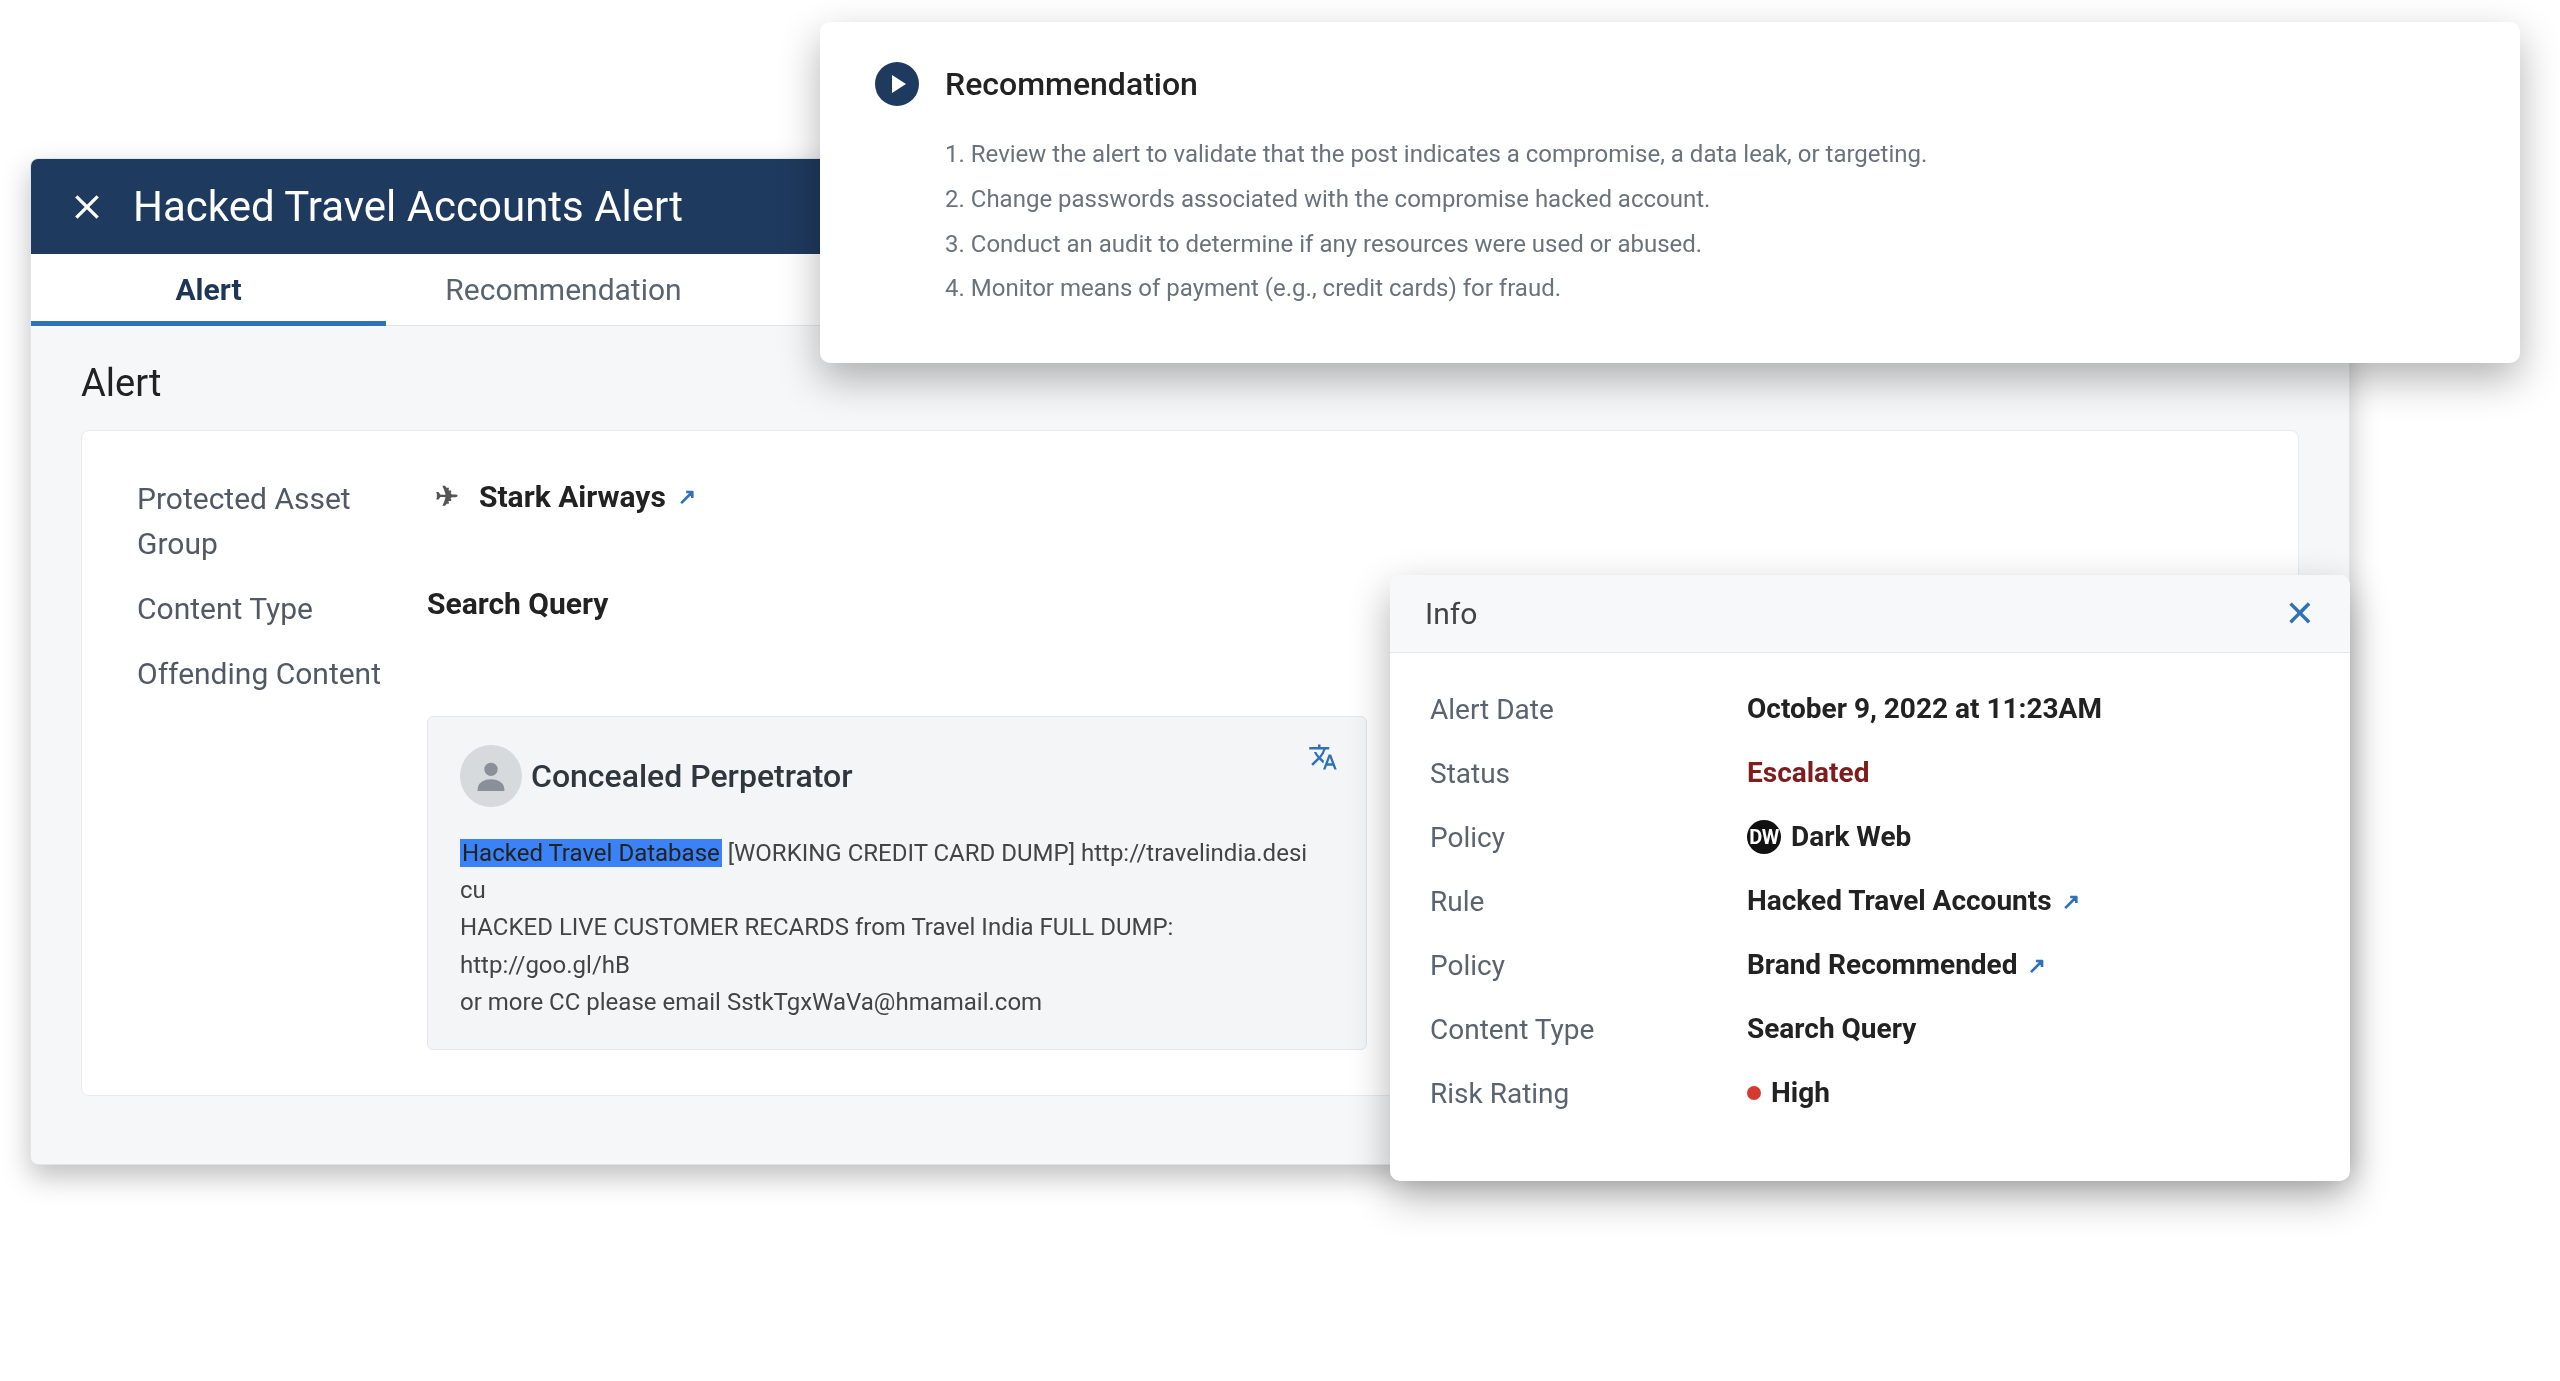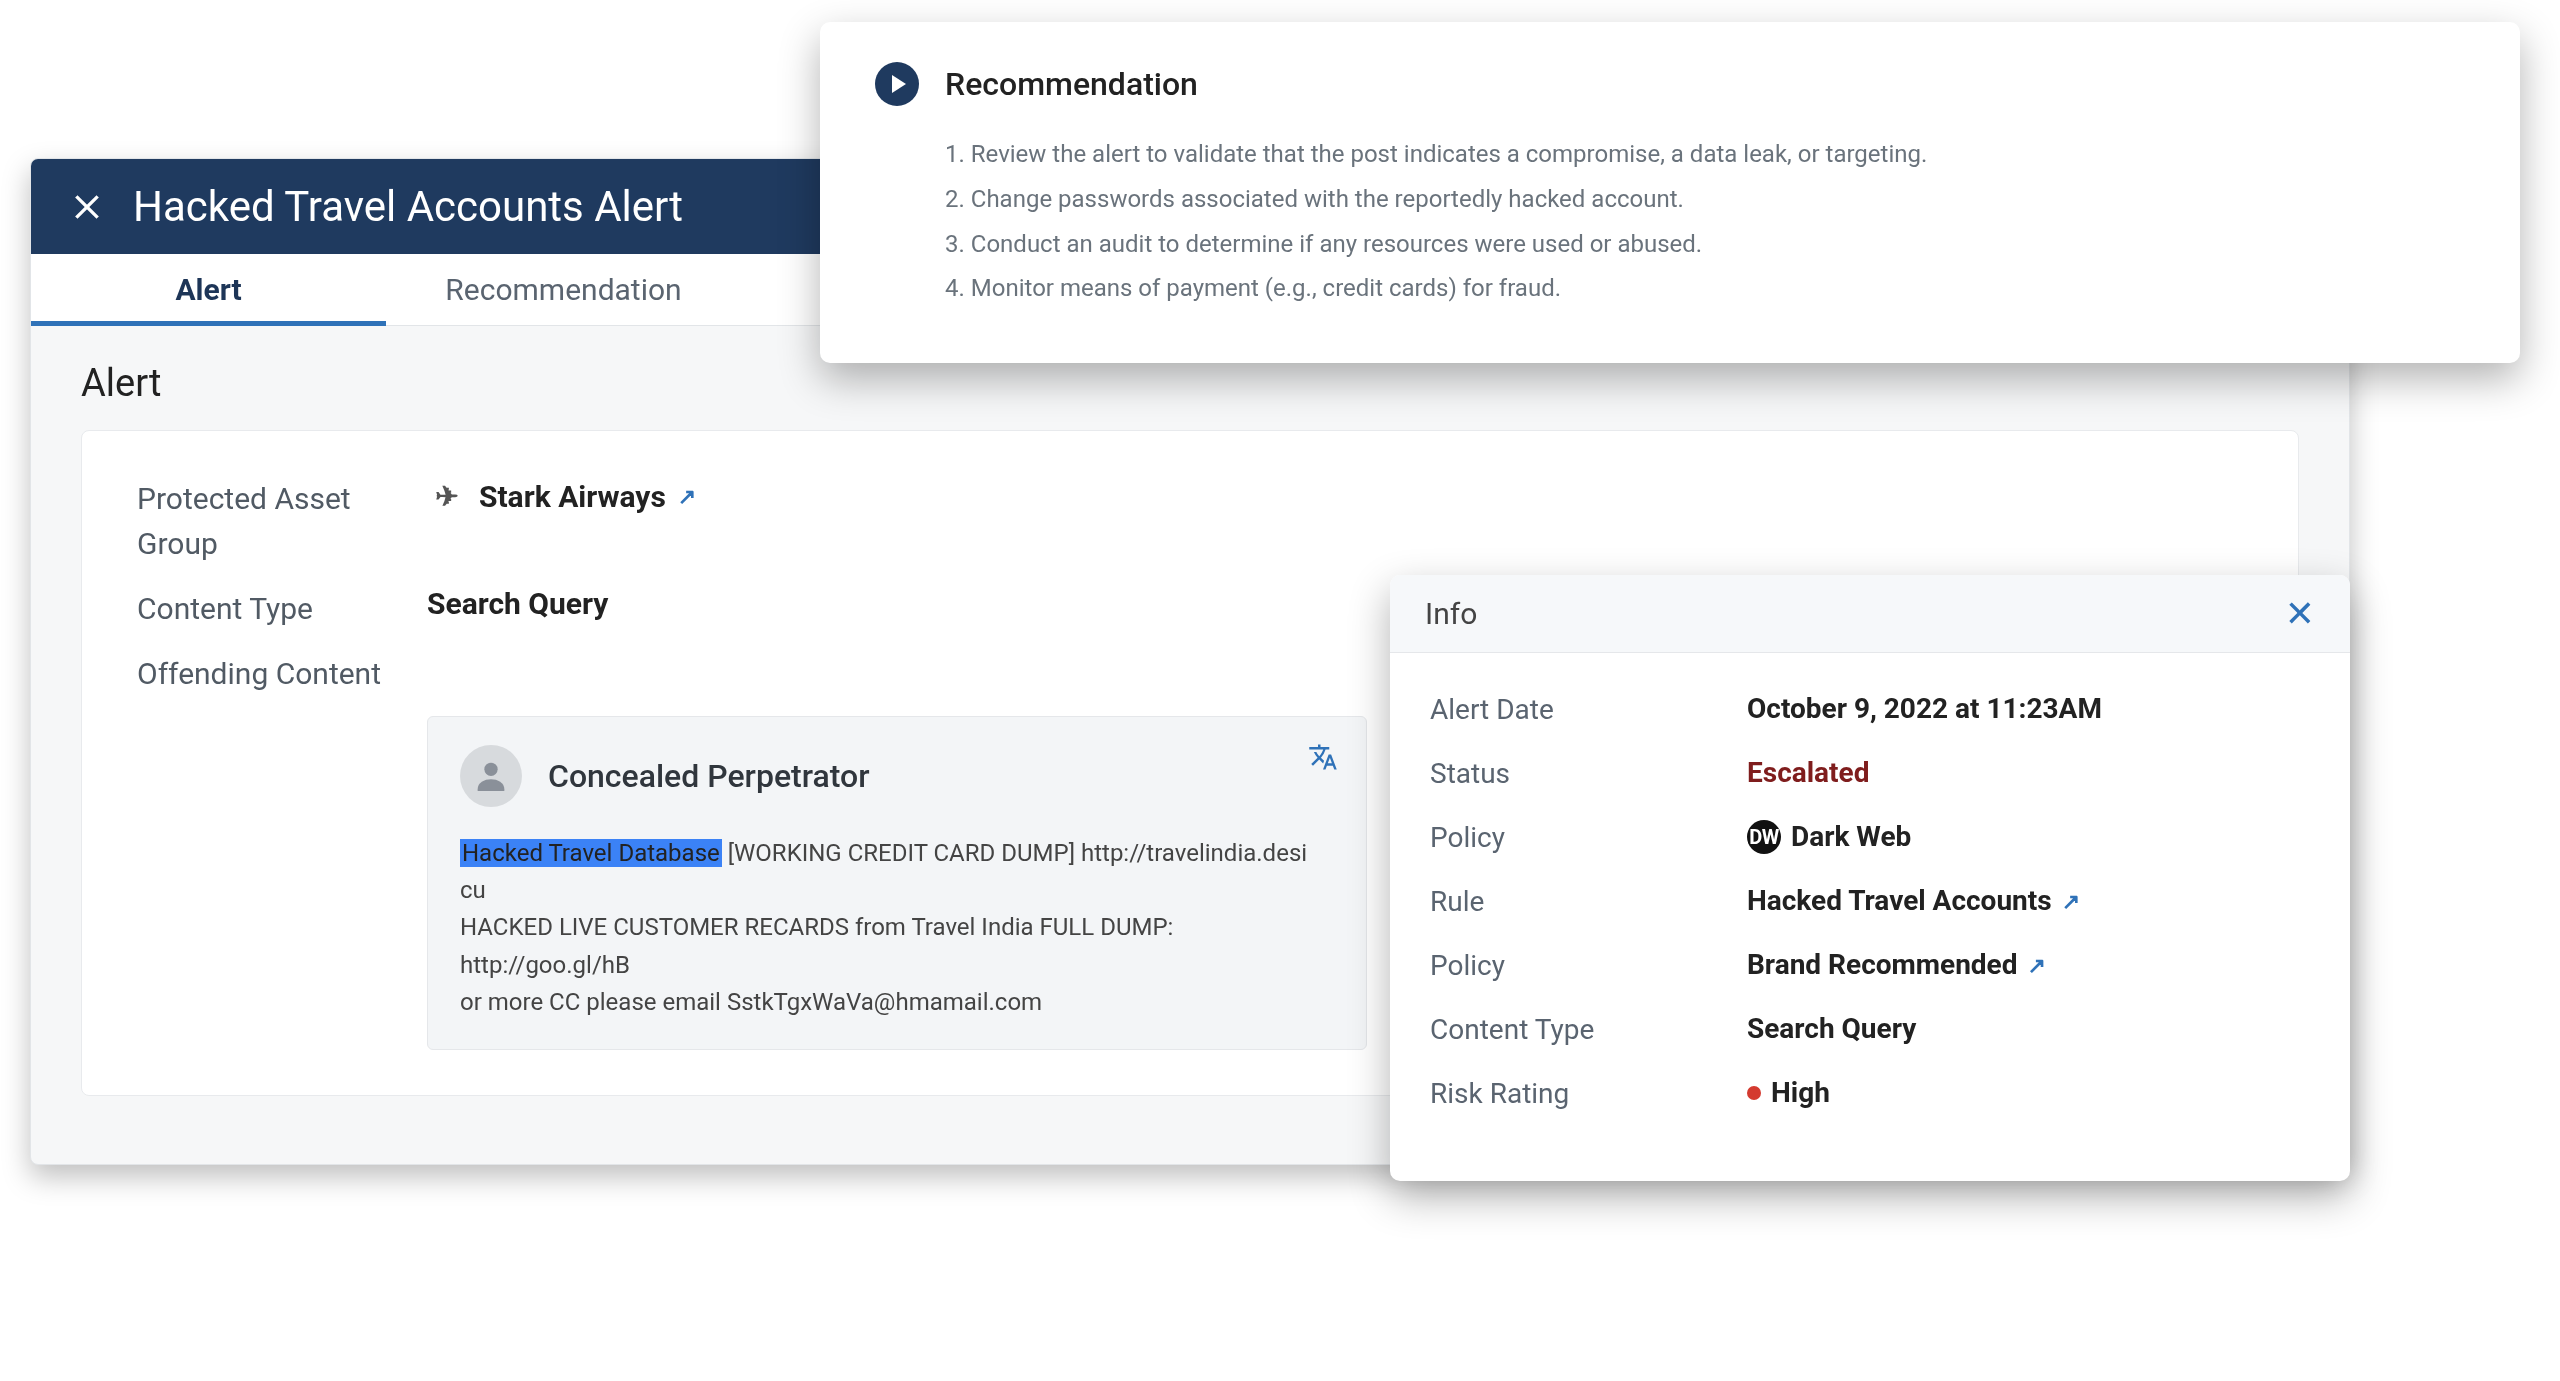--- a/index.html
+++ b/index.html
@@ -129,21 +129,21 @@
     background: #f3f5f7;
     border: 1px solid #e5e7ea;
     border-radius: 6px;
     padding: 28px 32px;
     width: 940px;
     position: relative;
   }
   .perp-row {
     display: flex;
     align-items: center;
-    gap: 26px;
+    gap: 9px;
     margin-bottom: 28px;
   }
   .perp-avatar {
     width: 62px; height: 62px;
     border-radius: 50%;
     background: #d7dadd;
     display: flex; align-items: center; justify-content: center;
   }
   .perp-avatar svg { width: 40px; height: 40px; fill: #8a9099; }
   .perp-name {
@@ -352,21 +352,21 @@
   </div>
 </div>
 
 <div class="recommend-card">
   <div class="rec-header">
     <div class="play-icon"></div>
     <div class="rec-title">Recommendation</div>
   </div>
   <div class="rec-list">
     <div>1. <span>Review the alert to validate that the post indicates a compromise, a data leak, or targeting.</span></div>
-    <div>2. <span>Change passwords associated with the reportedly hacked account.</span></div>
+    <div>2. <span>Change passwords associated with the compromise hacked account.</span></div>
     <div>3. <span>Conduct an audit to determine if any resources were used or abused.</span></div>
     <div>4. <span>Monitor means of payment (e.g., credit cards) for fraud.</span></div>
   </div>
 </div>
 
 <div class="info-card">
   <div class="info-header">
     <div class="info-title">Info</div>
     <div class="info-close">✕</div>
   </div>

